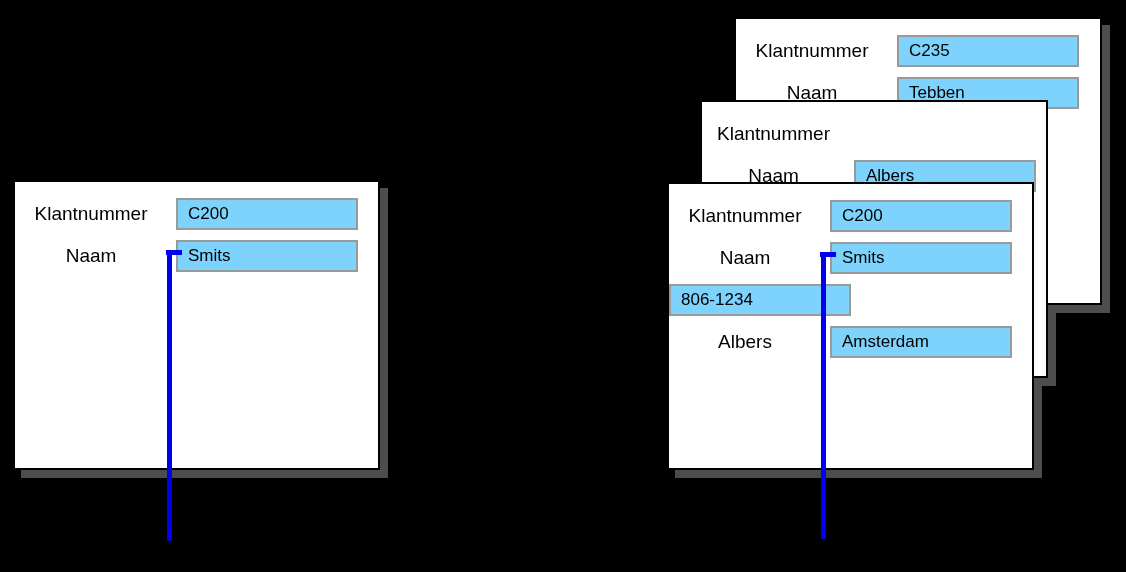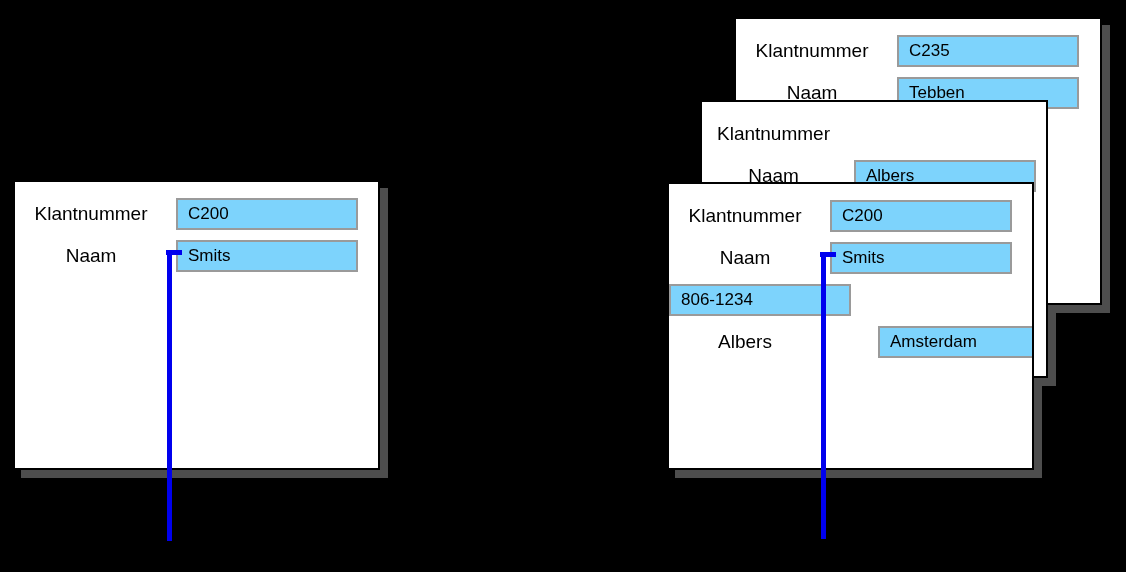--- a/index.html
+++ b/index.html
@@ -171,21 +171,21 @@
         <span class="field-label" style="width:152px;">Naam</span>
         <span class="field-input" style="width:182px;">Smits</span>
       </div>
 
       <div class="field-row">
         <span class="field-input" style="width:182px;">806-1234</span>
       </div>
 
       <div class="field-row">
         <span class="field-label" style="width:152px;">Albers</span>
-        <span class="field-input" style="width:182px;margin-left:48px;">Amsterdam</span>
+        <span class="field-input" style="width:182px;">Amsterdam</span>
       </div>
 
     </div>
   </div>
 
   <div class="connector">
     <div class="conn-h" style="left:820px; top:252px; width:16px;"></div>
     <div class="conn-v" style="left:821px; top:252px; height:287px;"></div>
   </div>
 

